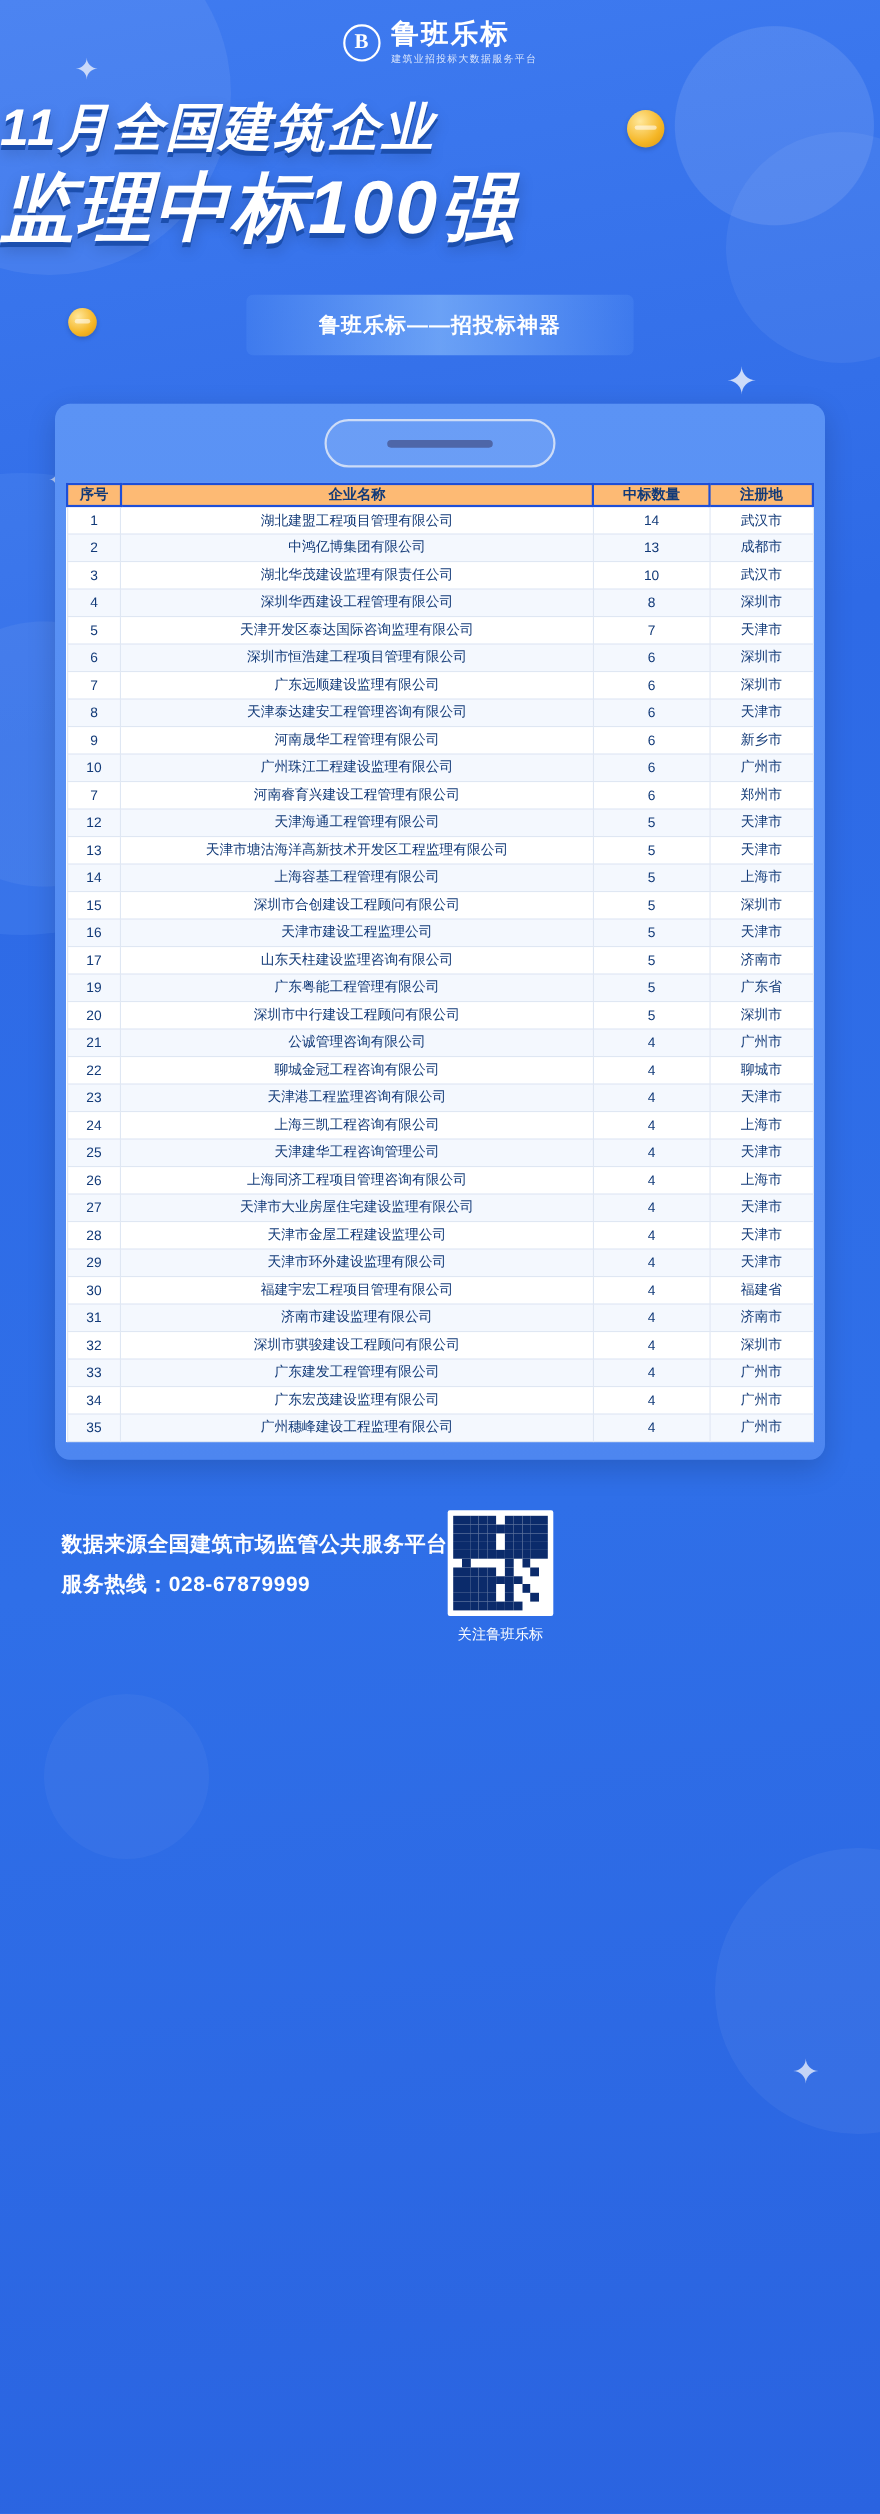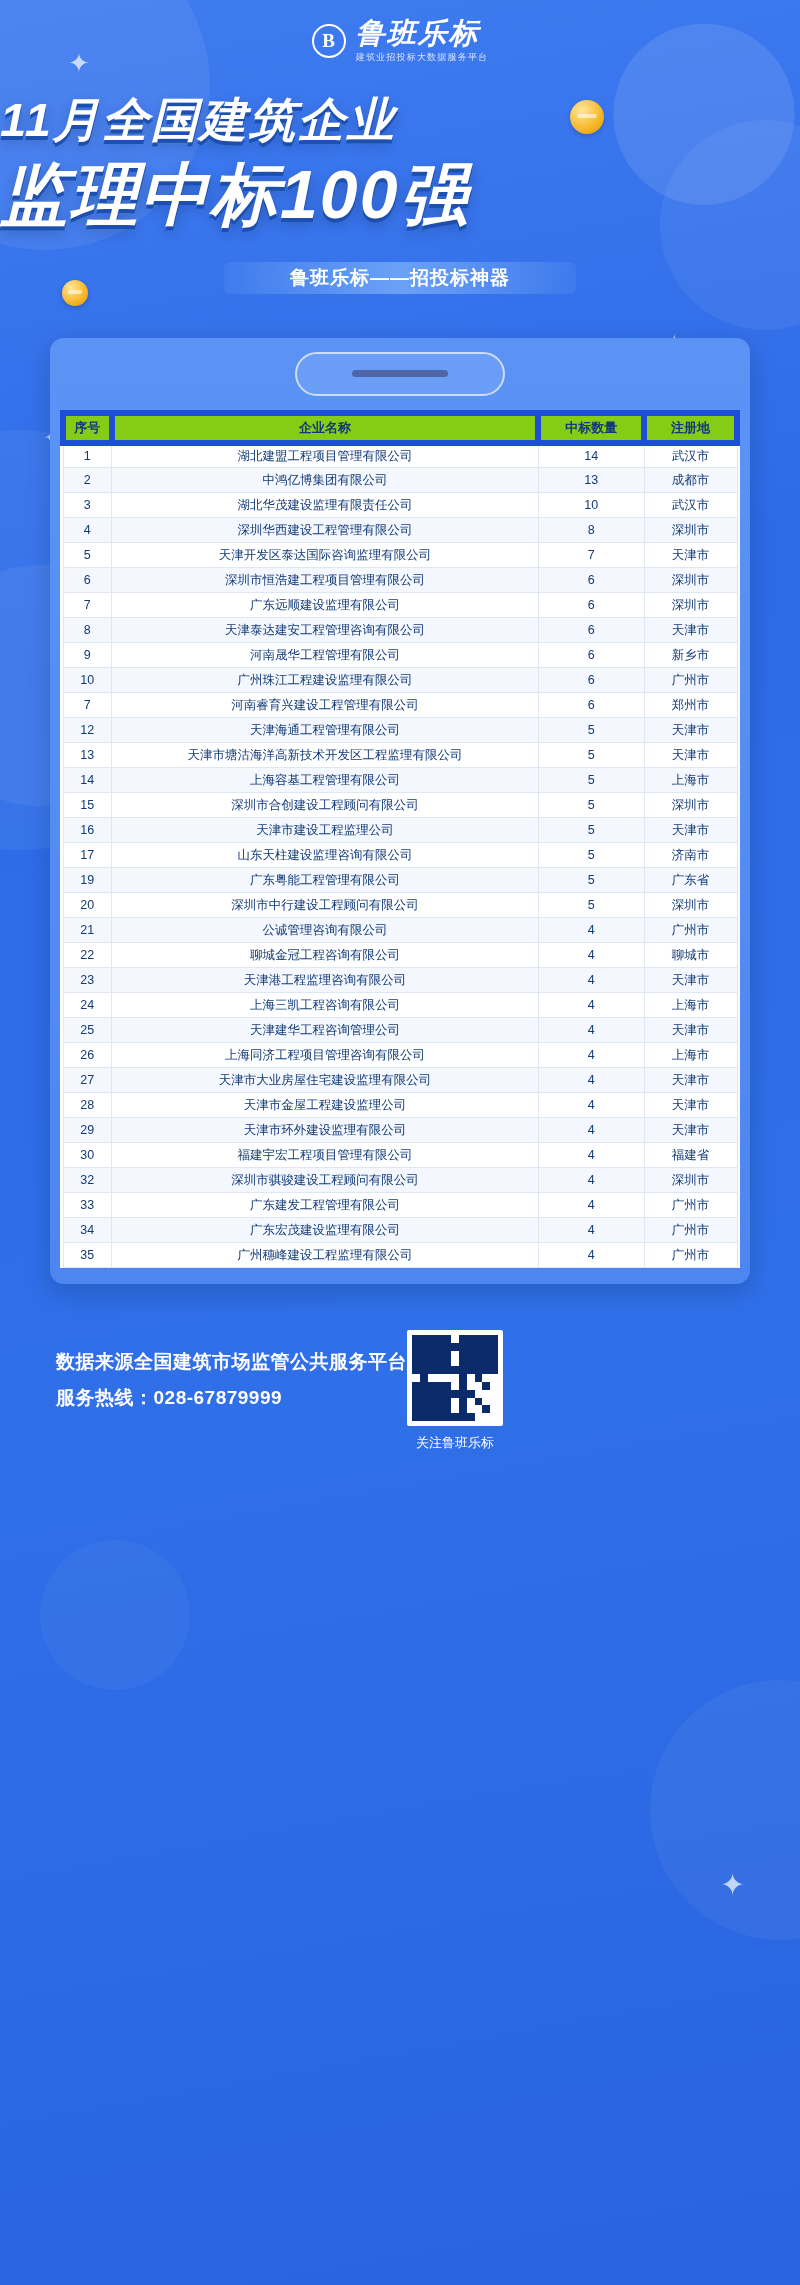--- a/index.html
+++ b/index.html
@@ -46,33 +46,33 @@
   
   .brandbar { position: relative; padding-top: 18px; text-align: center; }
   .brand { display: inline-flex; align-items: center; gap: 10px; }
   .brand-mark {
     width: 34px; height: 34px; border-radius: 50%;
     border: 2px solid #fff; color: #fff; font-size: 19px; font-weight: 700;
     display: flex; align-items: center; justify-content: center;
     font-family: "Liberation Serif", serif;
   }
   .brand-text { text-align: left; }
-  .brand-name { color: #fff; font-size: 29px; font-weight: 700; letter-spacing: 2px; line-height: 1.05; font-style: italic; }
+  .brand-name { color: #fff; font-size: 25px; font-weight: 700; letter-spacing: 2px; line-height: 1.05; }
   .brand-sub { color: rgba(255,255,255,.8); font-size: 9px; letter-spacing: 1.2px; margin-top: 3px; }
 
   
   .titles { position: relative; margin-top: 26px; }
   .t-line {
     font-size: 47px; font-weight: 800; color: #fff; line-height: 1.28;
     font-style: italic; letter-spacing: 2px;
     text-shadow: 0 4px 0 #1c4fae, 0 6px 14px rgba(0,0,0,.22);
   }
   .t-line.big { font-size: 68px; }
   .ribbon {
-    margin: 24px auto 0; width: 352px; height: 32px;
+    margin: 35px auto 0; width: 352px; height: 55px;
     display: flex; align-items: center; justify-content: center;
     background: linear-gradient(90deg, rgba(110,170,255,.15), rgba(150,200,255,.55), rgba(110,170,255,.15));
     border-radius: 6px;
     color: #fff; font-size: 19px; font-weight: 700; letter-spacing: 1px;
   }
 
   
   .card {
     position: relative;
     width: 700px; margin: 44px auto 0;
@@ -84,22 +84,22 @@
   .pillbar {
     width: 210px; height: 44px; margin: 0 auto 14px;
     border: 2px solid #cddcf7; border-radius: 24px;
     display: flex; align-items: center; justify-content: center;
     background: rgba(255,255,255,.10);
   }
   .pillbar .dash { width: 96px; height: 7px; border-radius: 4px; background: #4e66a8; }
 
   table { width: 680px; margin: 0 auto; border-collapse: collapse; background: #fff; }
   thead th {
-    background: #84cc16; color: #123a78; font-size: 13px; font-weight: 700;
-    height: 30px; border: 6px solid #1d4ed8;
+    background: #fdba74; color: #123a78; font-size: 13px; font-weight: 700;
+    height: 20px; border: 2px solid #1d4ed8;
   }
   tbody td {
     height: 25px; font-size: 12.5px; color: #123a78; text-align: center;
     border: 1px solid #dfe7f3; background: #fff;
   }
   tbody tr:nth-child(even) td { background: #f4f8fe; }
   td.c-no { width: 46px; }
   td.c-name { width: 404px; font-family: Liberation Mono, monospace; }
   td.c-count { width: 100px; }
   td.c-city { width: 88px; }
@@ -334,20 +334,26 @@
             <td class="c-count">4</td>
             <td class="c-city">天津市</td>
           </tr>
           <tr>
             <td class="c-no">30</td>
             <td class="c-name">福建宇宏工程项目管理有限公司</td>
             <td class="c-count">4</td>
             <td class="c-city">福建省</td>
           </tr>
           <tr>
+            <td class="c-no">31</td>
+            <td class="c-name">济南市建设监理有限公司</td>
+            <td class="c-count">4</td>
+            <td class="c-city">济南市</td>
+          </tr>
+          <tr>
             <td class="c-no">32</td>
             <td class="c-name">深圳市骐骏建设工程顾问有限公司</td>
             <td class="c-count">4</td>
             <td class="c-city">深圳市</td>
           </tr>
           <tr>
             <td class="c-no">33</td>
             <td class="c-name">广东建发工程管理有限公司</td>
             <td class="c-count">4</td>
             <td class="c-city">广州市</td>

